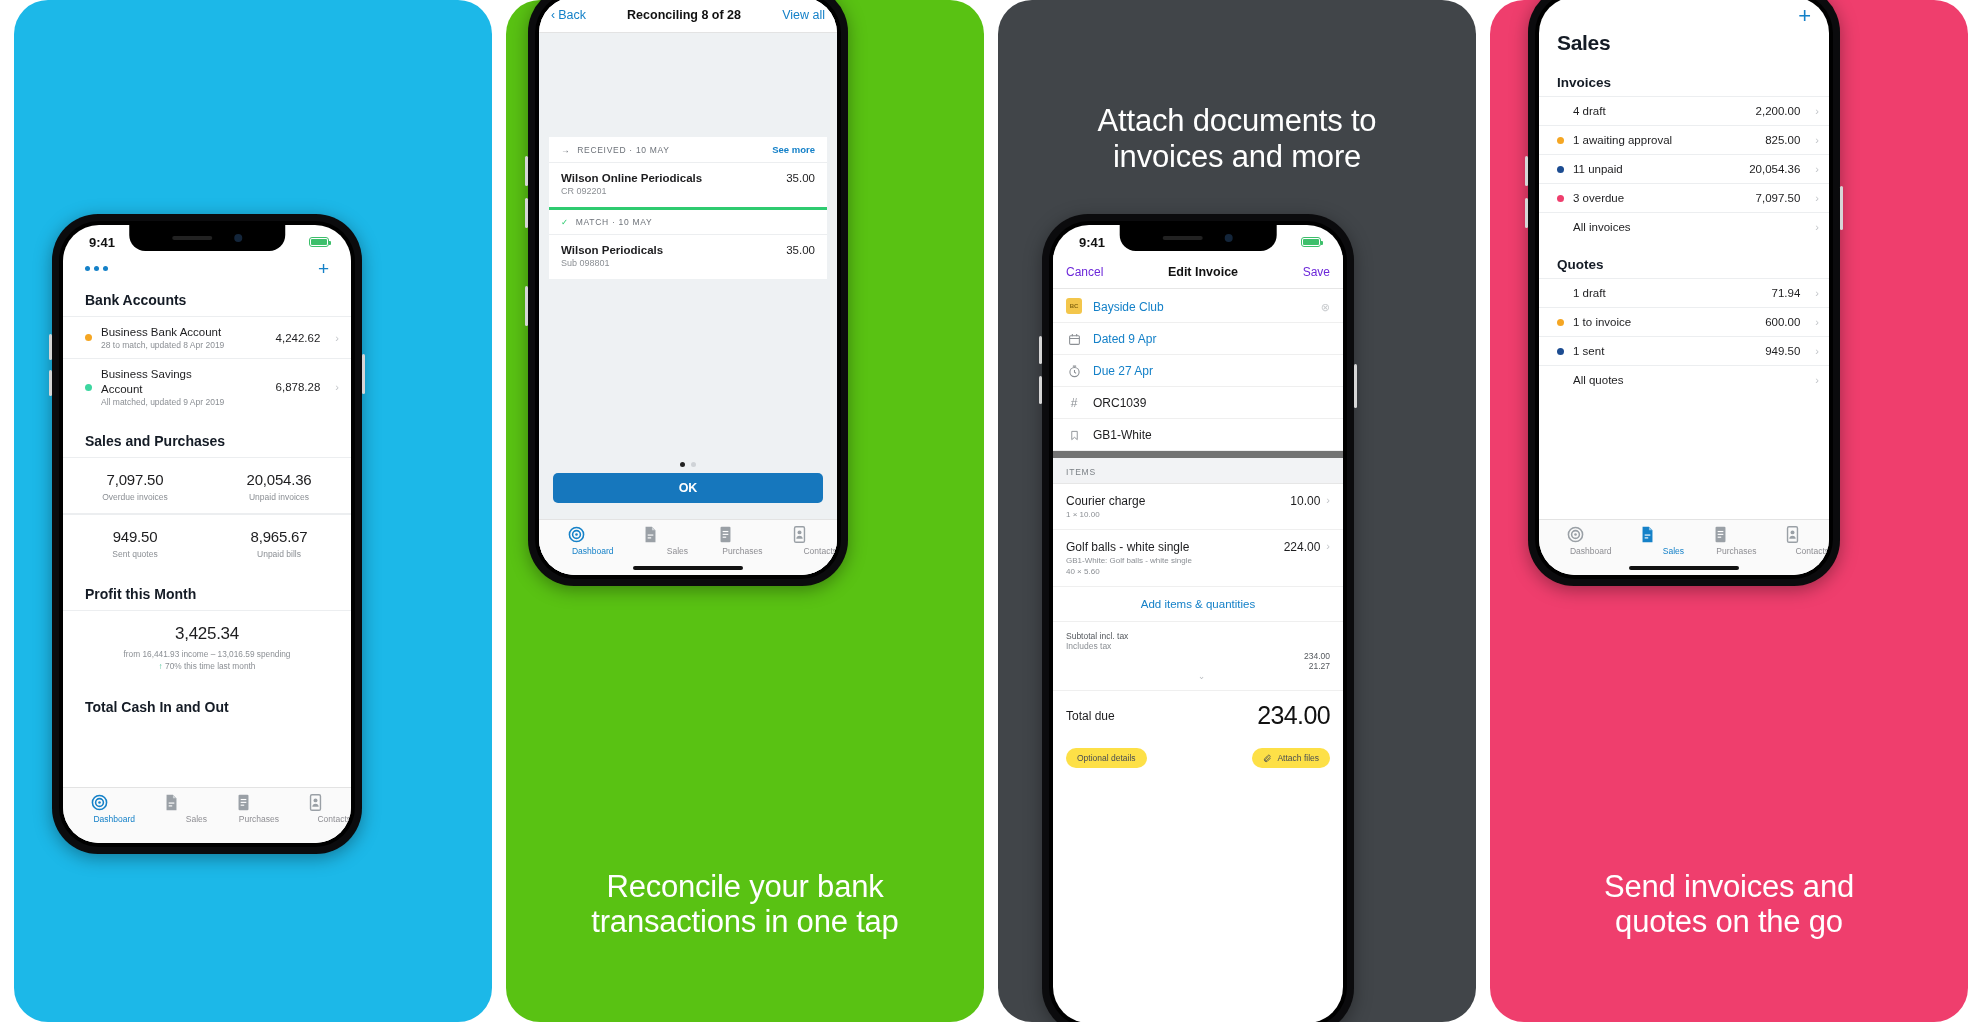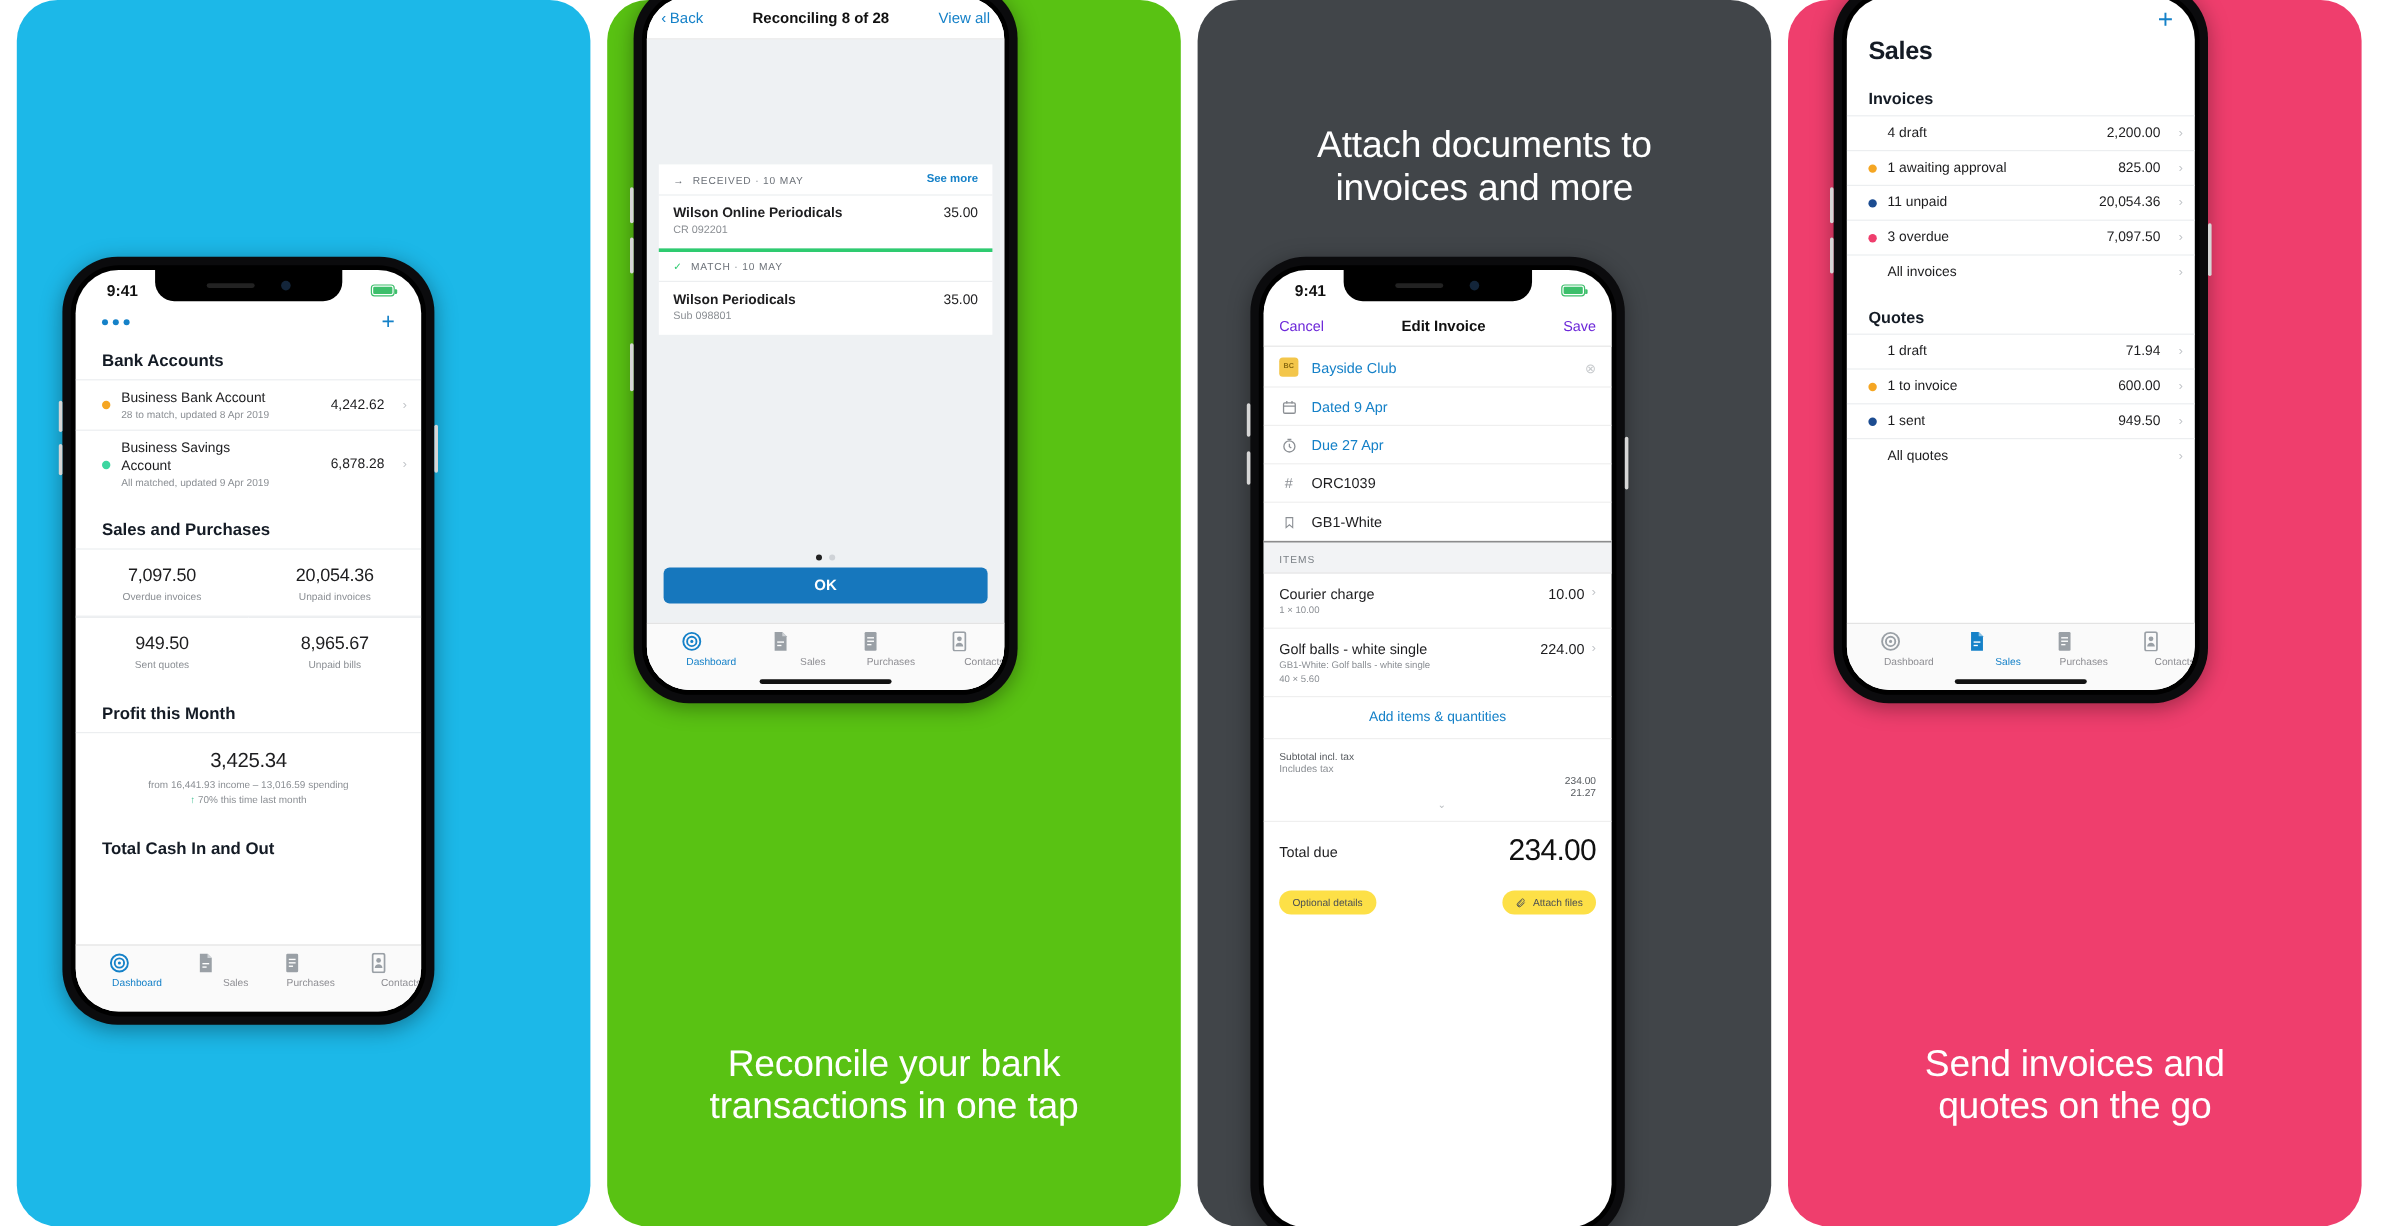--- a/index.html
+++ b/index.html
@@ -151,21 +151,21 @@
              font-size:12px; border-bottom:1px solid #e6e6e6; background:#fff;}
   .navbar3 .c { color:#6d28d9; } .navbar3 .t { font-weight:700;color:#111;font-size:12.5px;}
   .frow { display:flex;align-items:flex-end;gap:11px;padding:8.5px 13px; border-bottom:1px solid #efefef;}
   .frow .ic { width:16px; display:flex;align-items:center;justify-content:center; color:#8b8f94; font-size:12px;}
   .frow .tx { font-size:12px; color:#1d1d1f; }
   .frow .tx.link { color:#1581c8; }
   .avatar-sq { width:16px;height:16px;border-radius:3px;background:#f3c64b;color:#8a6a12;
                font-size:6px;font-weight:700;display:flex;align-items:center;justify-content:center;}
   .clearx { margin-left:auto; color:#c7cacd; font-size:11px; }
   .secgray { background:#f2f3f5; padding:9px 13px 6px; font-size:8.5px; letter-spacing:.8px; color:#7b8086;
-             border-top:1px solid #737373; border-bottom:1px solid #e6e6e6;}
+             border-top:7px solid #737373; border-bottom:1px solid #e6e6e6;}
   .irow { display:flex; align-items:flex-start; padding:10px 13px; border-bottom:1px solid #efefef;}
   .irow .nm { font-size:12px; color:#1d1d1f; }
   .irow .d1, .irow .d2 { font-size:8px; color:#8b8f94; margin-top:2px;}
   .irow .amt { margin-left:auto; font-size:12px; color:#1d1d1f; padding-left:8px;}
   .additems { text-align:center; color:#1581c8; font-size:11.5px; padding:11px 0; border-bottom:1px solid #efefef;}
   .subrow { display:flex; padding:9px 13px; border-bottom:1px solid #efefef; font-size:8.5px; color:#55595e;flex-direction:column;}
   .subrow .rr { margin-left:auto; text-align:right; }
   .totalrow { display:flex; align-items:center; padding:10px 13px 12px; }
   .totalrow .lb { font-size:12px; color:#1d1d1f; }
   .totalrow .tv { margin-left:auto; font-size:25px; color:#111; letter-spacing:-0.6px;}

